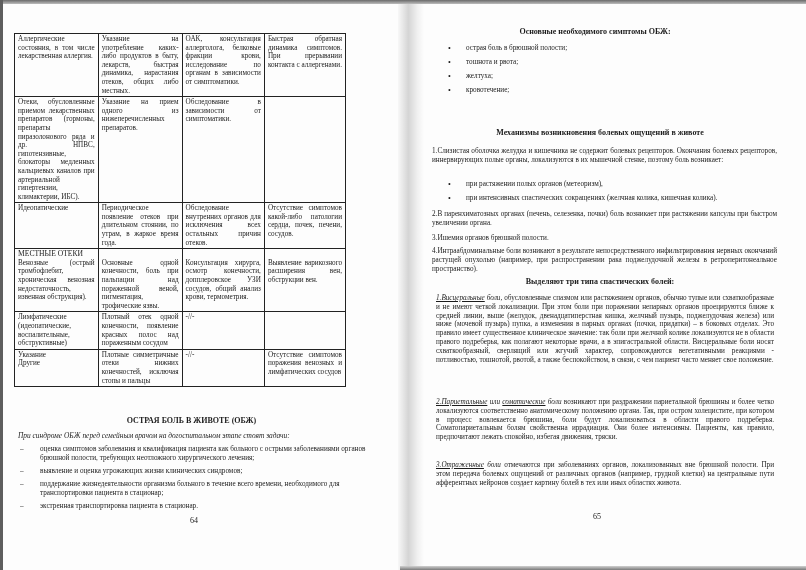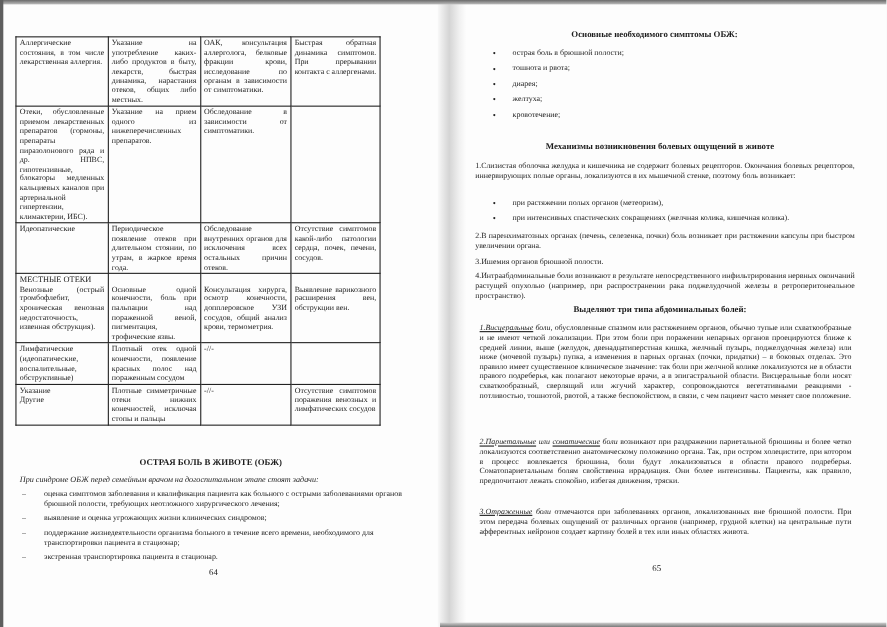--- a/index.html
+++ b/index.html
@@ -109,34 +109,33 @@
   <li>выявление и оценка угрожающих жизни клинических синдромов;</li>
   <li>поддержание жизнедеятельности организма больного в течение всего времени, необходимого для транспортировки пациента в стационар;</li>
   <li>экстренная транспортировка пациента в стационар.</li>
 </ul>
 <div class="pgnum" style="left:190px; top:516px;">64</div>
 
 <div class="h-center" style="left:430px; top:27px; width:330px;">Основные необходимого симптомы ОБЖ:</div>
 <ul class="bullets" style="left:440px; top:44px; width:340px;">
   <li>острая боль в брюшной полости;</li>
   <li>тошнота и рвота;</li>
-  <li>диарея;</li>
   <li>желтуха;</li>
   <li>кровотечение;</li>
 </ul>
 <div class="h-center" style="left:430px; top:128px; width:340px;">Механизмы возникновения болевых ощущений в животе</div>
 <div class="para" style="left:432px; top:147px; width:345px;">1.Слизистая оболочка желудка и кишечника не содержит болевых рецепторов. Окончания болевых рецепторов, иннервирующих полые органы, локализуются в их мышечной стенке, поэтому боль возникает:</div>
 <ul class="bullets" style="left:440px; top:180px; width:340px;">
   <li>при растяжении полых органов (метеоризм),</li>
   <li>при интенсивных спастических сокращениях (желчная колика, кишечная колика).</li>
 </ul>
 <div class="para" style="left:432px; top:210px; width:345px;">2.В паренхиматозных органах (печень, селезенка, почки) боль возникает при растяжении капсулы при быстром увеличении органа.</div>
 <div class="para" style="left:432px; top:234px; width:345px;">3.Ишемия органов брюшной полости.</div>
 <div class="para" style="left:432px; top:247px; width:345px;">4.Интраабдоминальные боли возникают в результате непосредственного инфильтрирования нервных окончаний растущей опухолью (например, при распространении рака поджелудочной железы в ретроперитонеальное пространство).</div>
-<div class="h-center" style="left:430px; top:277px; width:340px;">Выделяют три типа абдоминальных болей:</div>
+<div class="h-center" style="left:430px; top:277px; width:340px;">Выделяют три типа спастических болей:</div>
 
 <div class="para" style="left:436px; top:294px; width:338px;">
   <span class="u-it">1.Висцеральные</span>
   <span class="it">боли</span><span>, обусловленные спазмом или растяжением органов, обычно тупые или схваткообразные и не имеют четкой локализации. При этом боли при поражении непарных органов проецируются ближе к средней линии, выше (желудок, двенадцатиперстная кишка, желчный пузырь, поджелудочная железа) или ниже (мочевой пузырь) пупка, а изменения в парных органах (почки, придатки) – в боковых отделах. Это правило имеет существенное клиническое значение: так боли при желчной колике локализуются не в области правого подреберья, как полагают некоторые врачи, а в эпигастральной области. Висцеральные боли носят схваткообразный, сверлящий или жгучий характер, сопровождаются вегетативными реакциями - потливостью, тошнотой, рвотой, а также беспокойством, в связи, с чем пациент часто меняет свое положение.</span>
 </div>
 <div class="para" style="left:436px; top:398px; width:338px;">
   <span class="u-it">2.Париетальные</span>
   <span class="it">или</span>
   <span class="u-it">соматические</span>
   <span class="it">боли</span><span> возникают при раздражении париетальной брюшины и более четко локализуются соответственно анатомическому положению органа. Так, при остром холецистите, при котором в процесс вовлекается брюшина, боли будут локализоваться в области правого подреберья. Соматопариетальным болям свойственна иррадиация. Они более интенсивны. Пациенты, как правило, предпочитают лежать спокойно, избегая движения, тряски.</span>

